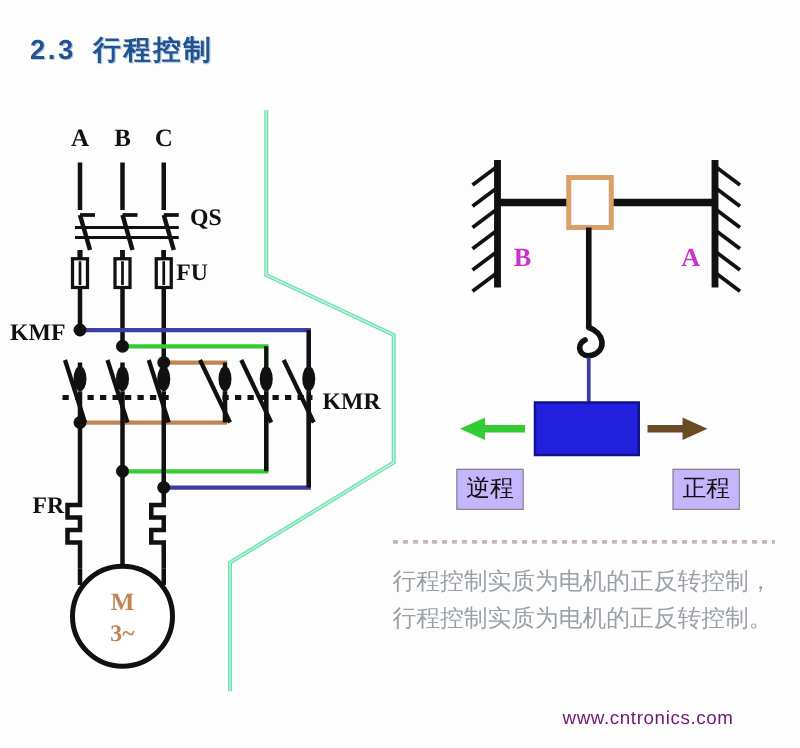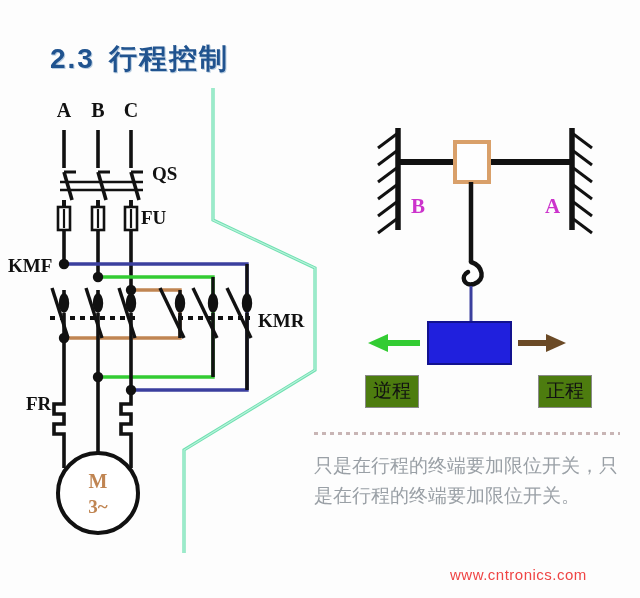--- a/index.html
+++ b/index.html
@@ -4,48 +4,47 @@
 <style>
   html,body{margin:0;padding:0;background:#ffffff;}
   body{
     width:640px;height:598px;position:relative;overflow:hidden;
     font-family:"Liberation Sans","DejaVu Sans",sans-serif;
     background:#fdfdfd;
   }
   #root{position:absolute;inset:0;}
   .abs{position:absolute;}
   #title{
-    left:24px;top:40px;
+    left:24px;top:25px;
     font-family:"Liberation Sans","DejaVu Sans",sans-serif;
-    font-size:28px;font-weight:bold;color:#20538f;
+    font-size:22px;font-weight:bold;color:#20538f;
     letter-spacing:2px;white-space:nowrap;
     text-shadow:1px 1px 0 #b9cde0;
-    margin-left:26px;
   }
   #title .num{margin-right:14px;}
   #desc{
     left:314px;top:450px;width:304px;
     font-family:"DejaVu Sans","Liberation Sans",sans-serif;
     font-size:19px;line-height:30px;color:#9aa0a6;
     letter-spacing:0px;
   }
   #dotdivider{
     left:314px;top:432px;width:306px;height:3px;
     background-image:repeating-linear-gradient(to right,#c8b5b5 0 4px,rgba(0,0,0,0) 4px 8px);
   }
   #watermark{
     left:450px;top:566px;
-    font-size:15px;color:#ef4444;letter-spacing:.5px;
+    font-size:15px;color:#701a75;letter-spacing:.5px;
     font-family:"Liberation Sans","DejaVu Sans",sans-serif;
   }
   .cnlabel{
     position:absolute;
     font-family:"DejaVu Sans","Liberation Sans",sans-serif;
     font-size:19px;color:#111;
-    background:#4d7c0f;border:1px solid #8a8a8a;
+    background:#c4b5fd;border:1px solid #8a8a8a;
     padding:2px 7px 3px 7px;white-space:nowrap;
   }
   svg{position:absolute;left:0;top:0;}
   text{font-family:"Liberation Serif","DejaVu Serif",serif;}
 </style>
 </head>
 <body>
 
 <div id="root">
 
@@ -233,17 +232,17 @@
 
       <text x="411" y="213" font-size="21" font-weight="bold" fill="#cc33cc">B</text>
       <text x="545" y="213" font-size="21" font-weight="bold" fill="#cc33cc">A</text>
     </g>
   </svg>
 
   <div class="cnlabel" style="left:365px;top:375px;">逆程</div>
   <div class="cnlabel" style="left:538px;top:375px;">正程</div>
 
   <div id="dotdivider" class="abs"></div>
-  <div id="desc" class="abs">只是在行程的终端要加限位开关，只是在行程的终端要加限位开关。</div>
+  <div id="desc" class="abs">行程控制实质为电机的正反转控制，行程控制实质为电机的正反转控制。</div>
 
   <div id="watermark" class="abs">www.cntronics.com</div>
 
 </div>
 
 </body></html>

